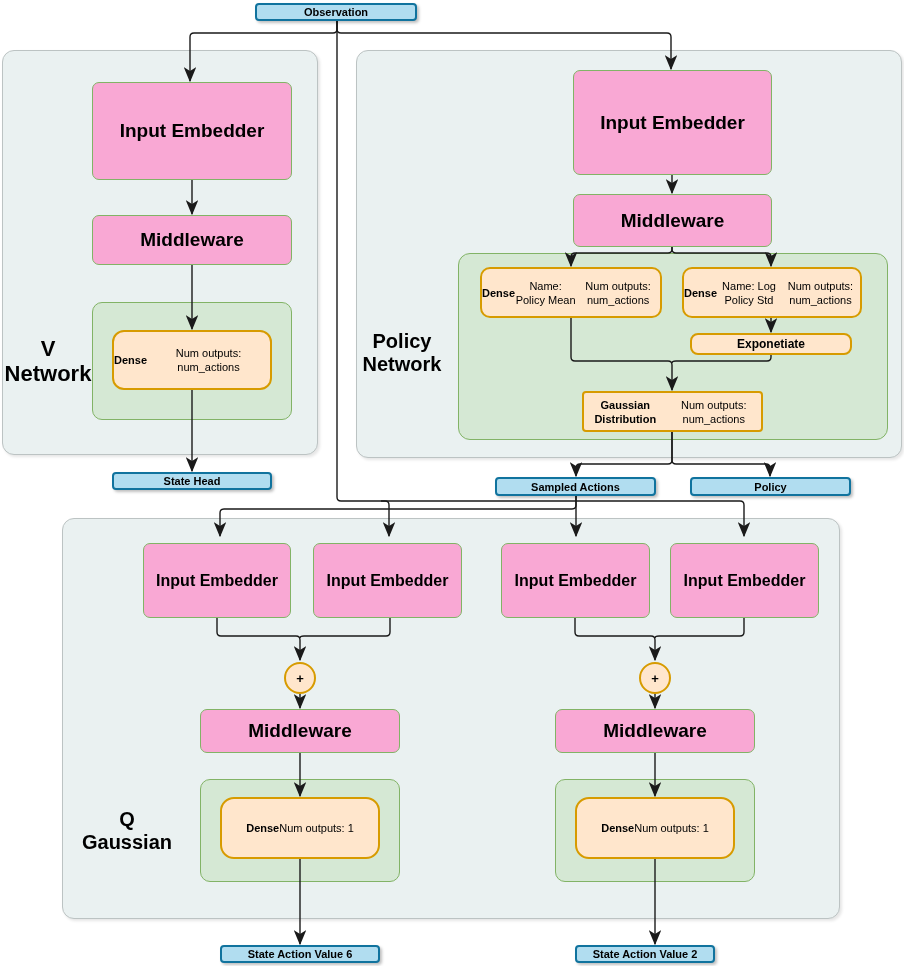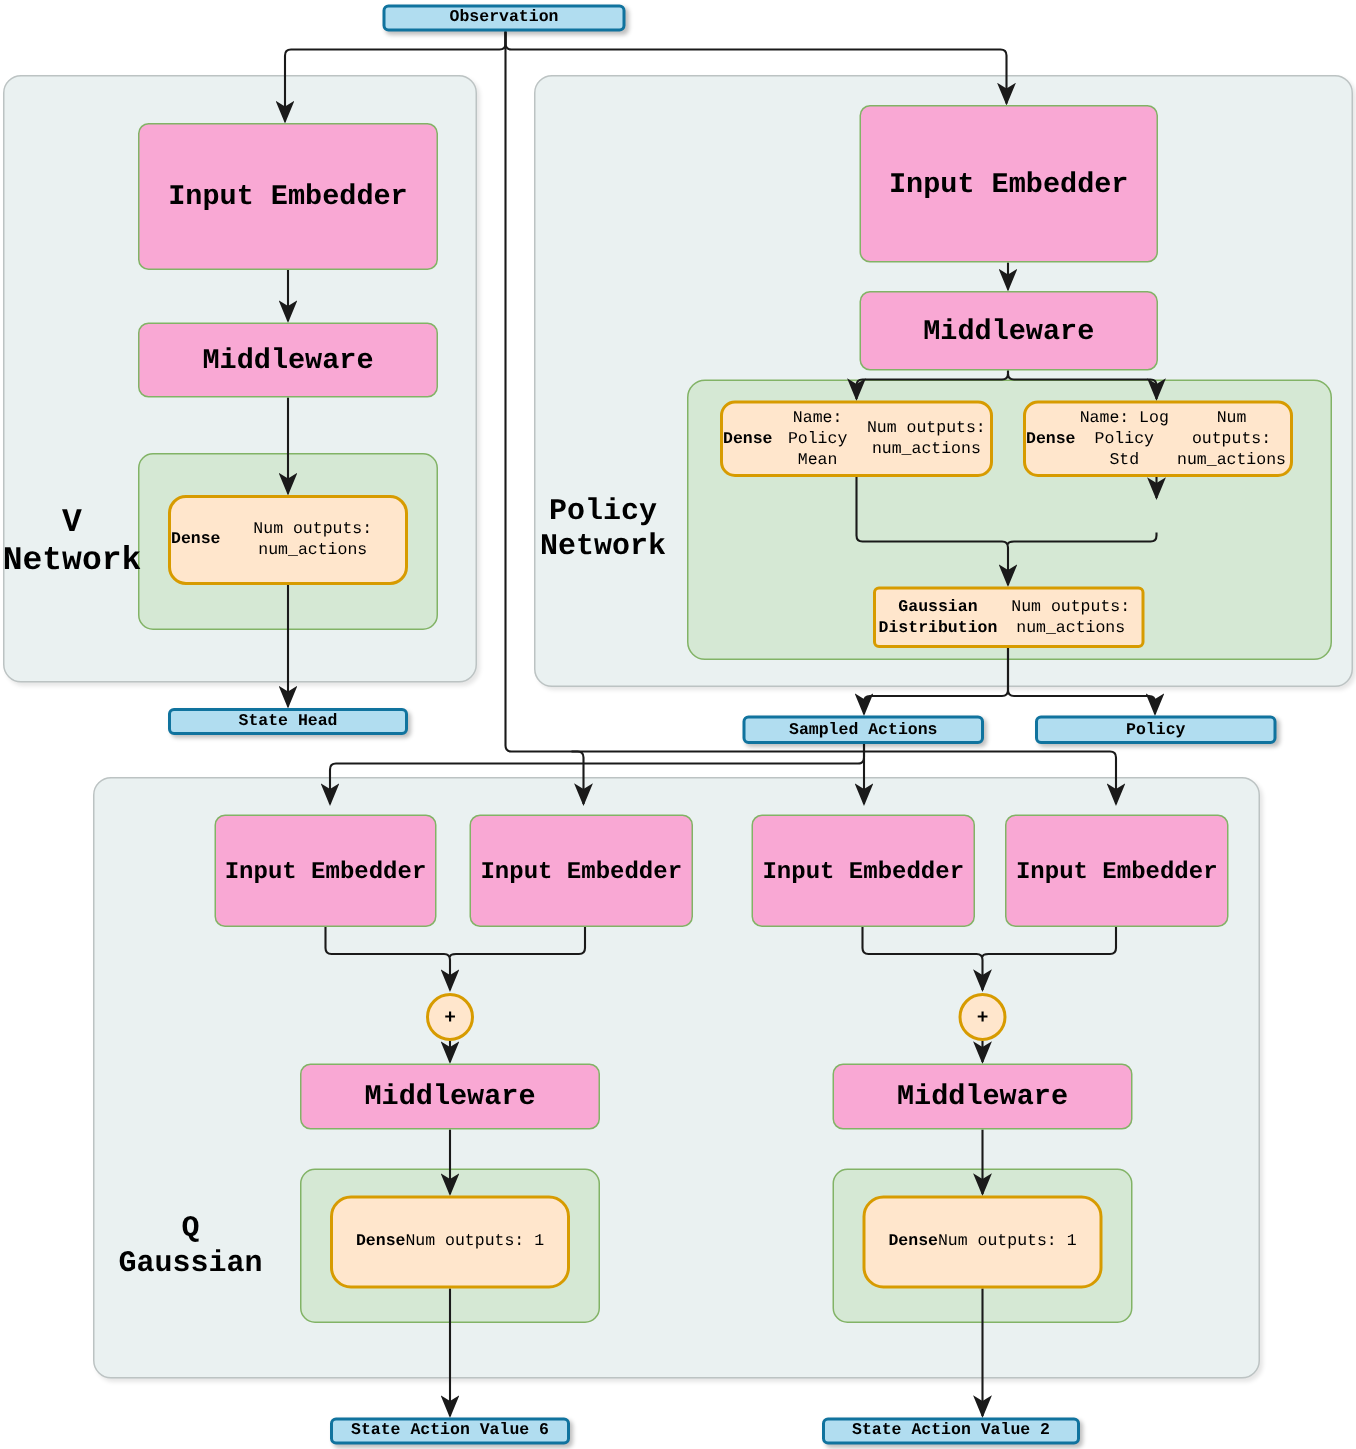--- a/index.html
+++ b/index.html
@@ -1,18 +1,18 @@
 <!DOCTYPE html>
 <html><head>
 <meta charset="utf-8">
 <style>
   html,body{margin:0;padding:0;background:#ffffff;}
   #canvas{
     position:relative;width:904px;height:966px;background:#ffffff;overflow:hidden;
-    font-family:Liberation Mono, monospace;color:#000;
+    font-family:Liberation Sans, sans-serif;color:#000;
   }
   .abs{position:absolute;box-sizing:border-box;}
   
   .panel{
     background:#eaf1f1;border:1px solid #bcc3c3;border-radius:12px;z-index:0;
     box-shadow:2px 2px 3px rgba(0,0,0,0.10);
   }
   .sac-panel{
     background:#d5e8d4;border:1px solid #82b366;border-radius:12px;z-index:1;
   }
@@ -124,20 +124,23 @@
   <div class="abs orange-node" style="left:480px;top:267px;width:182px;height:51px;border-radius:10px;">
     <span class="bold">Dense</span>
     <span>Name: Policy Mean</span>
     <span>Num outputs: num_actions</span>
   </div>
   <div class="abs orange-node" style="left:682px;top:267px;width:180px;height:51px;border-radius:10px;">
     <span class="bold">Dense</span>
     <span>Name: Log Policy Std</span>
     <span>Num outputs: num_actions</span>
   </div>
+  <div class="abs orange-node" style="left:690px;top:333px;width:162px;height:22px;border-radius:8px;font-size:12px;">
+    <span class="bold">Exponetiate</span>
+  </div>
   <div class="abs orange-node" style="left:582px;top:391px;width:181px;height:41px;border-radius:4px;">
     <span class="bold">Gaussian Distribution</span>
     <span>Num outputs: num_actions</span>
   </div>
   <div class="abs blue-node" style="left:495px;top:477px;width:161px;height:19px;">Sampled Actions</div>
   <div class="abs blue-node" style="left:690px;top:477px;width:161px;height:19px;">Policy</div>
 
   <div class="abs section-label" style="left:72px;top:808px;width:110px;height:46px;">
     <span>Q</span>
     <span>Gaussian</span>
@@ -156,15 +159,15 @@
   <div class="abs orange-node" style="left:220px;top:797px;width:160px;height:62px;border-radius:14px;">
     <span class="bold">Dense</span>
     <span>Num outputs: 1</span>
   </div>
   <div class="abs orange-node" style="left:575px;top:797px;width:160px;height:62px;border-radius:14px;">
     <span class="bold">Dense</span>
     <span>Num outputs: 1</span>
   </div>
 
   <div class="abs blue-node" style="left:220px;top:945px;width:160px;height:18px;">State Action Value 6</div>
-  <div class="abs blue-node" style="left:548px;top:945px;width:172px;height:18px;">State Action Value 2</div>
+  <div class="abs blue-node" style="left:575px;top:945px;width:140px;height:18px;">State Action Value 2</div>
 
 </div>
 
 </body></html>

